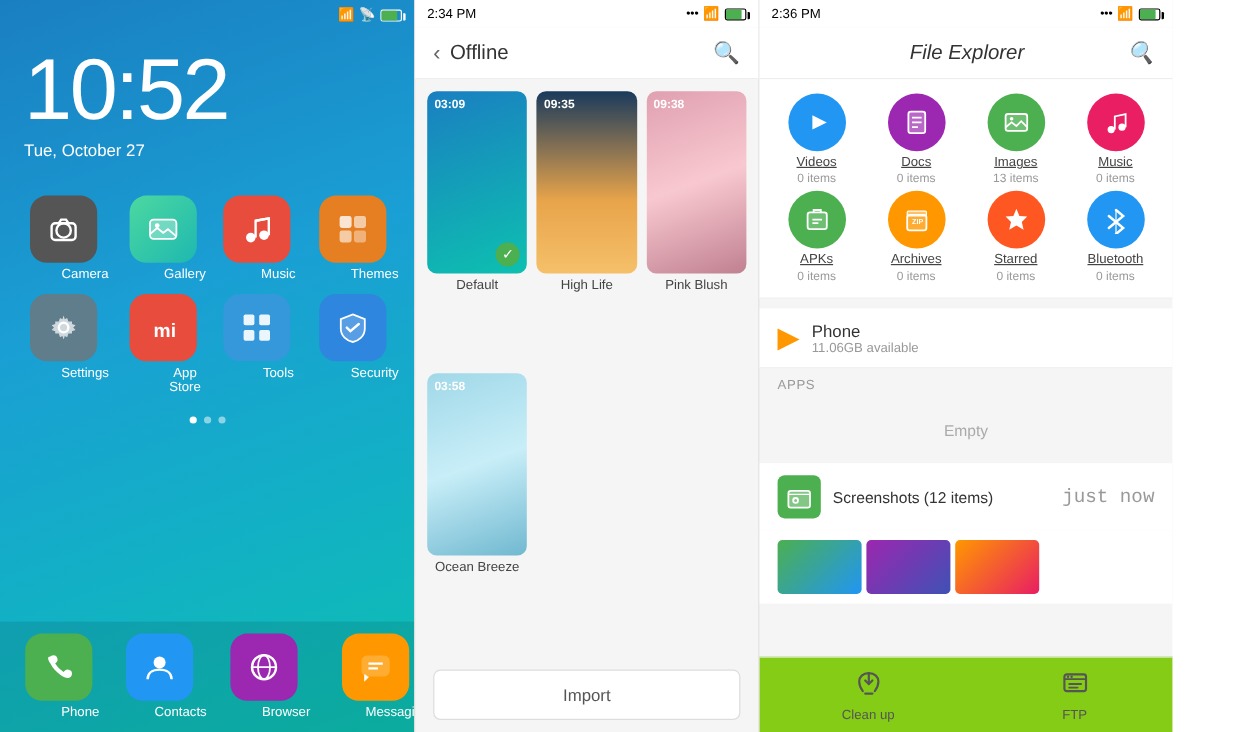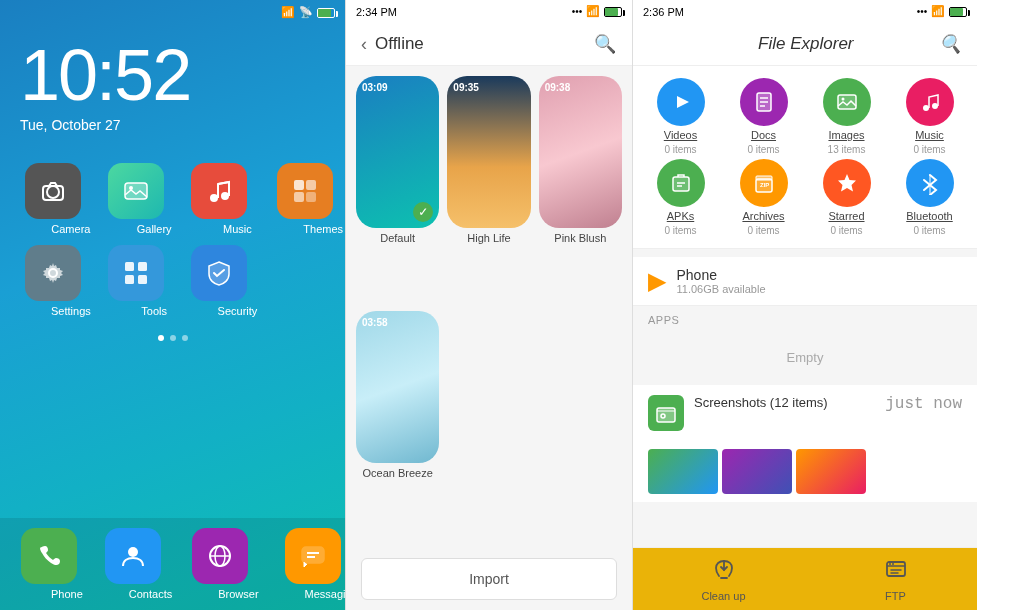--- a/index.html
+++ b/index.html
@@ -64,21 +64,21 @@
     .panel-header .back-btn { color: #666; font-size: 18px; margin-right: 8px; cursor: pointer; }
     .panel-header .title { font-size: 17px; font-weight: 400; flex: 1; color: #333; }
     .panel-header .search-btn { color: #999; font-size: 18px; cursor: pointer; }
     .themes-grid {
       display: grid; grid-template-columns: repeat(3, 1fr);
       gap: 8px; padding: 10px; overflow-y: auto; flex: 1;
     }
     .theme-item { display: flex; flex-direction: column; align-items: center; cursor: pointer; }
     .theme-thumb {
       width: 100%; aspect-ratio: 0.55;
-      border-radius: 20px; overflow: hidden; position: relative;
+      border-radius: 8px; overflow: hidden; position: relative;
       background: #ccc;
     }
     .theme-check {
       position: absolute; bottom: 6px; right: 6px;
       width: 20px; height: 20px; border-radius: 50%;
       background: #4caf50; color: white; font-size: 12px;
       display: flex; align-items: center; justify-content: center;
     }
     .theme-name { font-size: 11px; color: #444; margin-top: 4px; text-align: center; }
     .theme-time {
@@ -150,21 +150,21 @@
 
     .fe-recent-header {
       display: flex; justify-content: space-between; align-items: center;
       padding: 8px 15px 4px;
     }
     .fe-recent-label { font-size: 11px; color: #999; }
     .fe-recent-updated { font-size: 11px; color: #999; }
 
     .fe-recent-item {
       background: white; padding: 10px 15px;
-      display: flex; align-items: flex-start; gap: 10px;
+      display: flex; align-items: center; gap: 10px;
     }
     .fe-recent-icon {
       width: 36px; height: 36px; border-radius: 6px;
       background: #4caf50; display: flex; align-items: center;
       justify-content: center; font-size: 18px; color: white; flex-shrink: 0;
     }
     .fe-recent-info .recent-name { font-size: 13px; color: #333; font-weight: 500; }
     .fe-recent-time { font-size: 16px; color: #999; margin-left: auto; font-family: Liberation Mono, monospace; }
 
     .fe-thumb-row {
@@ -173,21 +173,21 @@
     }
     .fe-thumb {
       width: 70px; height: 45px; border-radius: 4px;
       background: #ddd; flex-shrink: 0; overflow: hidden;
     }
     .fe-thumb-1 { background: linear-gradient(135deg, #4caf50, #2196f3); }
     .fe-thumb-2 { background: linear-gradient(135deg, #9c27b0, #3f51b5); }
     .fe-thumb-3 { background: linear-gradient(135deg, #ff9800, #e91e63); }
 
     .fe-bottom-bar {
-      background: #eab308; border-top: 1px solid #eee;
+      background: #84cc16; border-top: 1px solid #eee;
       display: flex; align-items: flex-start; justify-content: space-around;
       padding: 8px 0; margin-top: auto;
     }
     .fe-bottom-btn {
       display: flex; flex-direction: column; align-items: center; gap: 2px;
       cursor: pointer; font-size: 11px; color: #555;
     }
     .fe-bottom-btn-icon { font-size: 22px; color: #555; }
     .battery-icon {
       display: inline-flex; align-items: center;
@@ -266,20 +266,28 @@
     <div class="home-app">
       <div class="home-app-icon icon-settings">
         <svg width="28" height="28" viewBox="0 0 28 28" fill="none">
             <circle cx="14" cy="14" r="4" stroke="white" stroke-width="2"></circle>
             <path d="M14 4 L15 7 L17 6 L18 9 L21 9 L21 11 L24 12 L22 14 L24 16 L21 17 L21 19 L18 19 L17 22 L15 21 L14 24 L13 21 L11 22 L10 19 L7 19 L7 17 L4 16 L6 14 L4 12 L7 11 L7 9 L10 9 L11 6 L13 7 Z" fill="white" opacity="0.7"></path>
           </svg>
       </div>
       <span class="home-app-label">Settings</span>
     </div>
 
+    <div class="home-app">
+      <div class="home-app-icon icon-appstore">
+        <svg width="28" height="28" viewBox="0 0 28 28" fill="none">
+            <text x="6" y="22" font-size="16" fill="white" font-weight="bold">mi</text>
+          </svg>
+      </div>
+      <span class="home-app-label">App Store</span>
+    </div>
 
     <div class="home-app">
       <div class="home-app-icon icon-tools">
         <svg width="28" height="28" viewBox="0 0 28 28" fill="none">
             <rect x="3" y="3" width="9" height="9" rx="1.5" fill="white" opacity="0.9"></rect>
             <rect x="16" y="3" width="9" height="9" rx="1.5" fill="white" opacity="0.9"></rect>
             <rect x="3" y="16" width="9" height="9" rx="1.5" fill="white" opacity="0.9"></rect>
             <rect x="16" y="16" width="9" height="9" rx="1.5" fill="white" opacity="0.9"></rect>
           </svg>
       </div>

